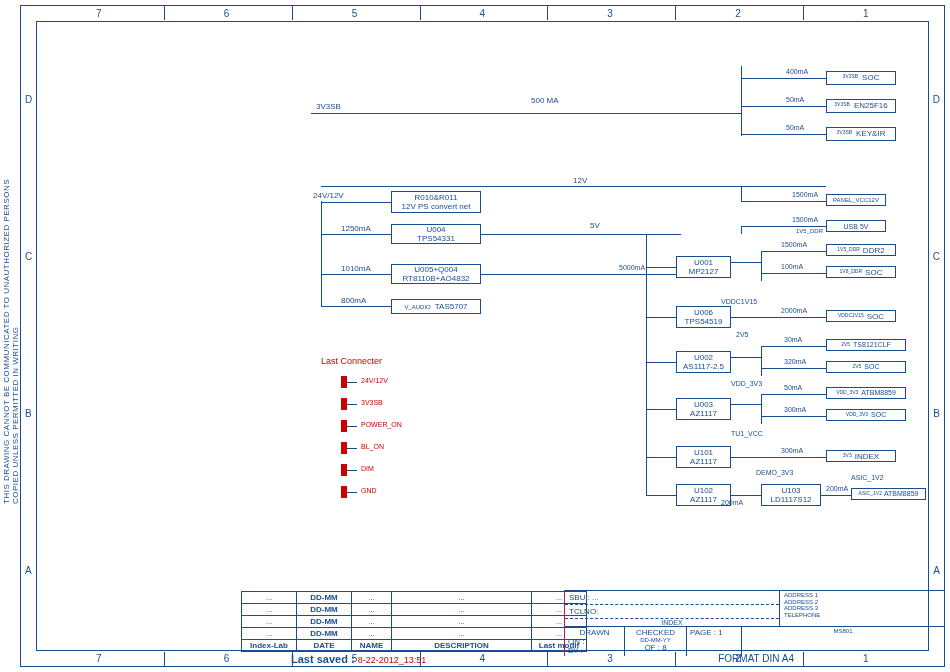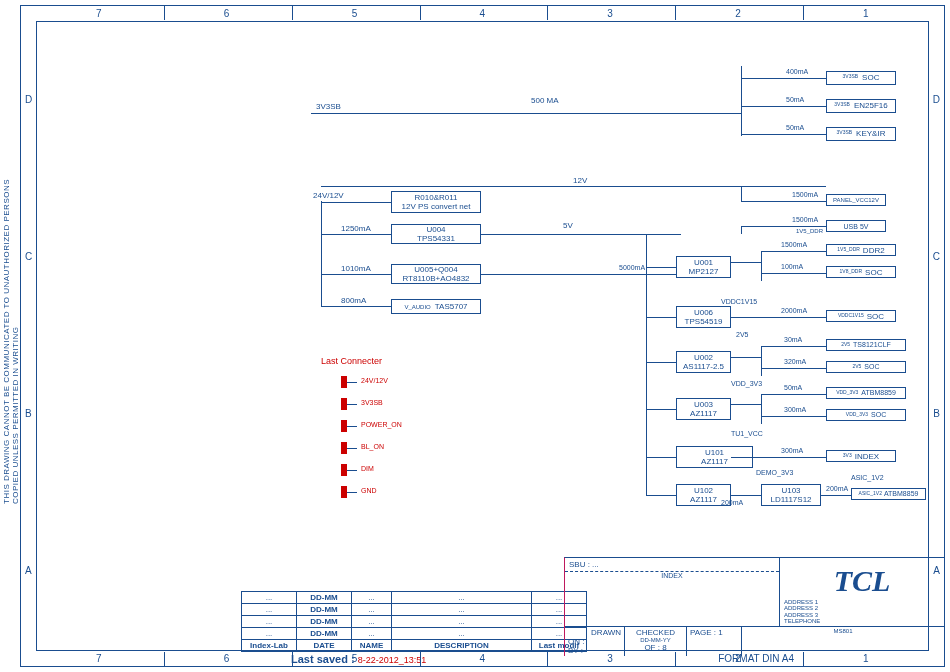--- a/index.html
+++ b/index.html
@@ -214,21 +214,21 @@
   </div>
 
   <div class="hline" style="top:300px;left:300px;width:70px"></div>
   <div class="lbl" style="top:290px;left:320px">800mA</div>
   <div class="block" style="top:293px;left:370px;width:90px;height:15px;flex-direction:row;gap:4px;align-items:center">
     <span style="font-size:6px">V_AUDIO</span>
       <span>TAS5707</span>
   </div>
 
   <div class="hline" style="top:228px;left:460px;width:200px"></div>
-  <div class="lbl" style="top:215px;left:542px">5V</div>
+  <div class="lbl" style="top:215px;left:569px">5V</div>
   <div class="lbl" style="top:258px;left:598px;font-size:7px">5000mA</div>
   <div class="hline" style="top:268px;left:460px;width:200px"></div>
   <div class="vline" style="top:228px;left:625px;height:261px"></div>
 
   <div class="lbl" style="top:185px;left:771px;font-size:7px">1500mA</div>
   <div class="hline" style="top:195px;left:720px;width:85px"></div>
   <div class="vline" style="top:180px;left:720px;height:15px"></div>
   <div class="block" style="top:188px;left:805px;width:60px;height:12px;font-size:6px">
       <span>PANEL_VCC12V</span>
     </div>
@@ -328,21 +328,21 @@
   <div class="lbl" style="top:400px;left:763px;font-size:7px">300mA</div>
   <div class="block" style="top:403px;left:805px;width:80px;height:12px;flex-direction:row;gap:3px">
           <span style="font-size:5px">VDD_3V3</span>
           <span style="font-size:7px">SOC</span>
         </div>
       </div>
       <div class="hline" style="top:398px;left:710px;width:30px"></div>
     </div>
 
   <div class="lbl" style="top:424px;left:710px;font-size:7px">TU1_VCC</div>
-  <div class="block" style="top:440px;left:655px;width:77px;height:22px">
+  <div class="block" style="top:440px;left:655px;width:55px;height:22px">
     <div>U101</div>
       <div>AZ1117</div>
   </div>
   <div class="hline" style="top:451px;left:625px;width:30px"></div>
   <div class="hline" style="top:451px;left:710px;width:95px"></div>
   <div class="lbl" style="top:441px;left:760px;font-size:7px">300mA</div>
   <div class="block" style="top:444px;left:805px;width:70px;height:12px;flex-direction:row;gap:3px">
     <span style="font-size:5px">3V3</span>
       <span>INDEX</span>
   </div>
@@ -441,35 +441,35 @@
             <th style="width:55px">Last modif</th>
           </tr>
         </tbody>
       </table>
   </div>
 
   <div class="title-block" style="width:380px">
     <div style="display:flex;border-bottom:1px solid #1a4d8f">
       <div style="width:215px;border-right:1px solid #1a4d8f">
         <div style="padding:2px 4px;border-bottom:1px dashed #1a4d8f">SBU :    ...</div>
+        <div style="padding:2px 4px;border-bottom:1px dashed #1a4d8f">TCLNO:</div>
         <div style="padding:0 4px;text-align:center;font-size:7px">INDEX</div>
       </div>
       <div style="flex:1;display:flex;flex-direction:column">
-        <div style="flex:1;text-align:center;padding-top:6px"><span class="tcl">TCL</span></div>
         <div style="padding:1px 4px;font-size:6px;line-height:1.1" id="addrblock">
             <div>ADDRESS 1</div>
             <div>ADDRESS 2</div>
             <div>ADDRESS 3</div>
             <div>TELEPHONE</div>
           </div>
       </div>
     </div>
     <div style="display:flex">
       <div style="width:60px;border-right:1px solid #1a4d8f;padding:1px 3px">
-        <div style="text-align:right">DRAWN</div>
+        <div style="text-align:center">DRAWN</div>
         <div>ON :</div>
           <div>BY :</div>
       </div>
       <div style="width:62px;border-right:1px solid #1a4d8f;padding:1px 3px;text-align:center">
         <div>CHECKED</div>
           <div style="font-size:6px">DD-MM-YY</div>
         <div><span>OF :</span> <span>8</span></div>
       </div>
       <div style="width:55px;border-right:1px solid #1a4d8f;padding:1px 3px">
         <div><span>PAGE :</span> <span>1</span></div>

